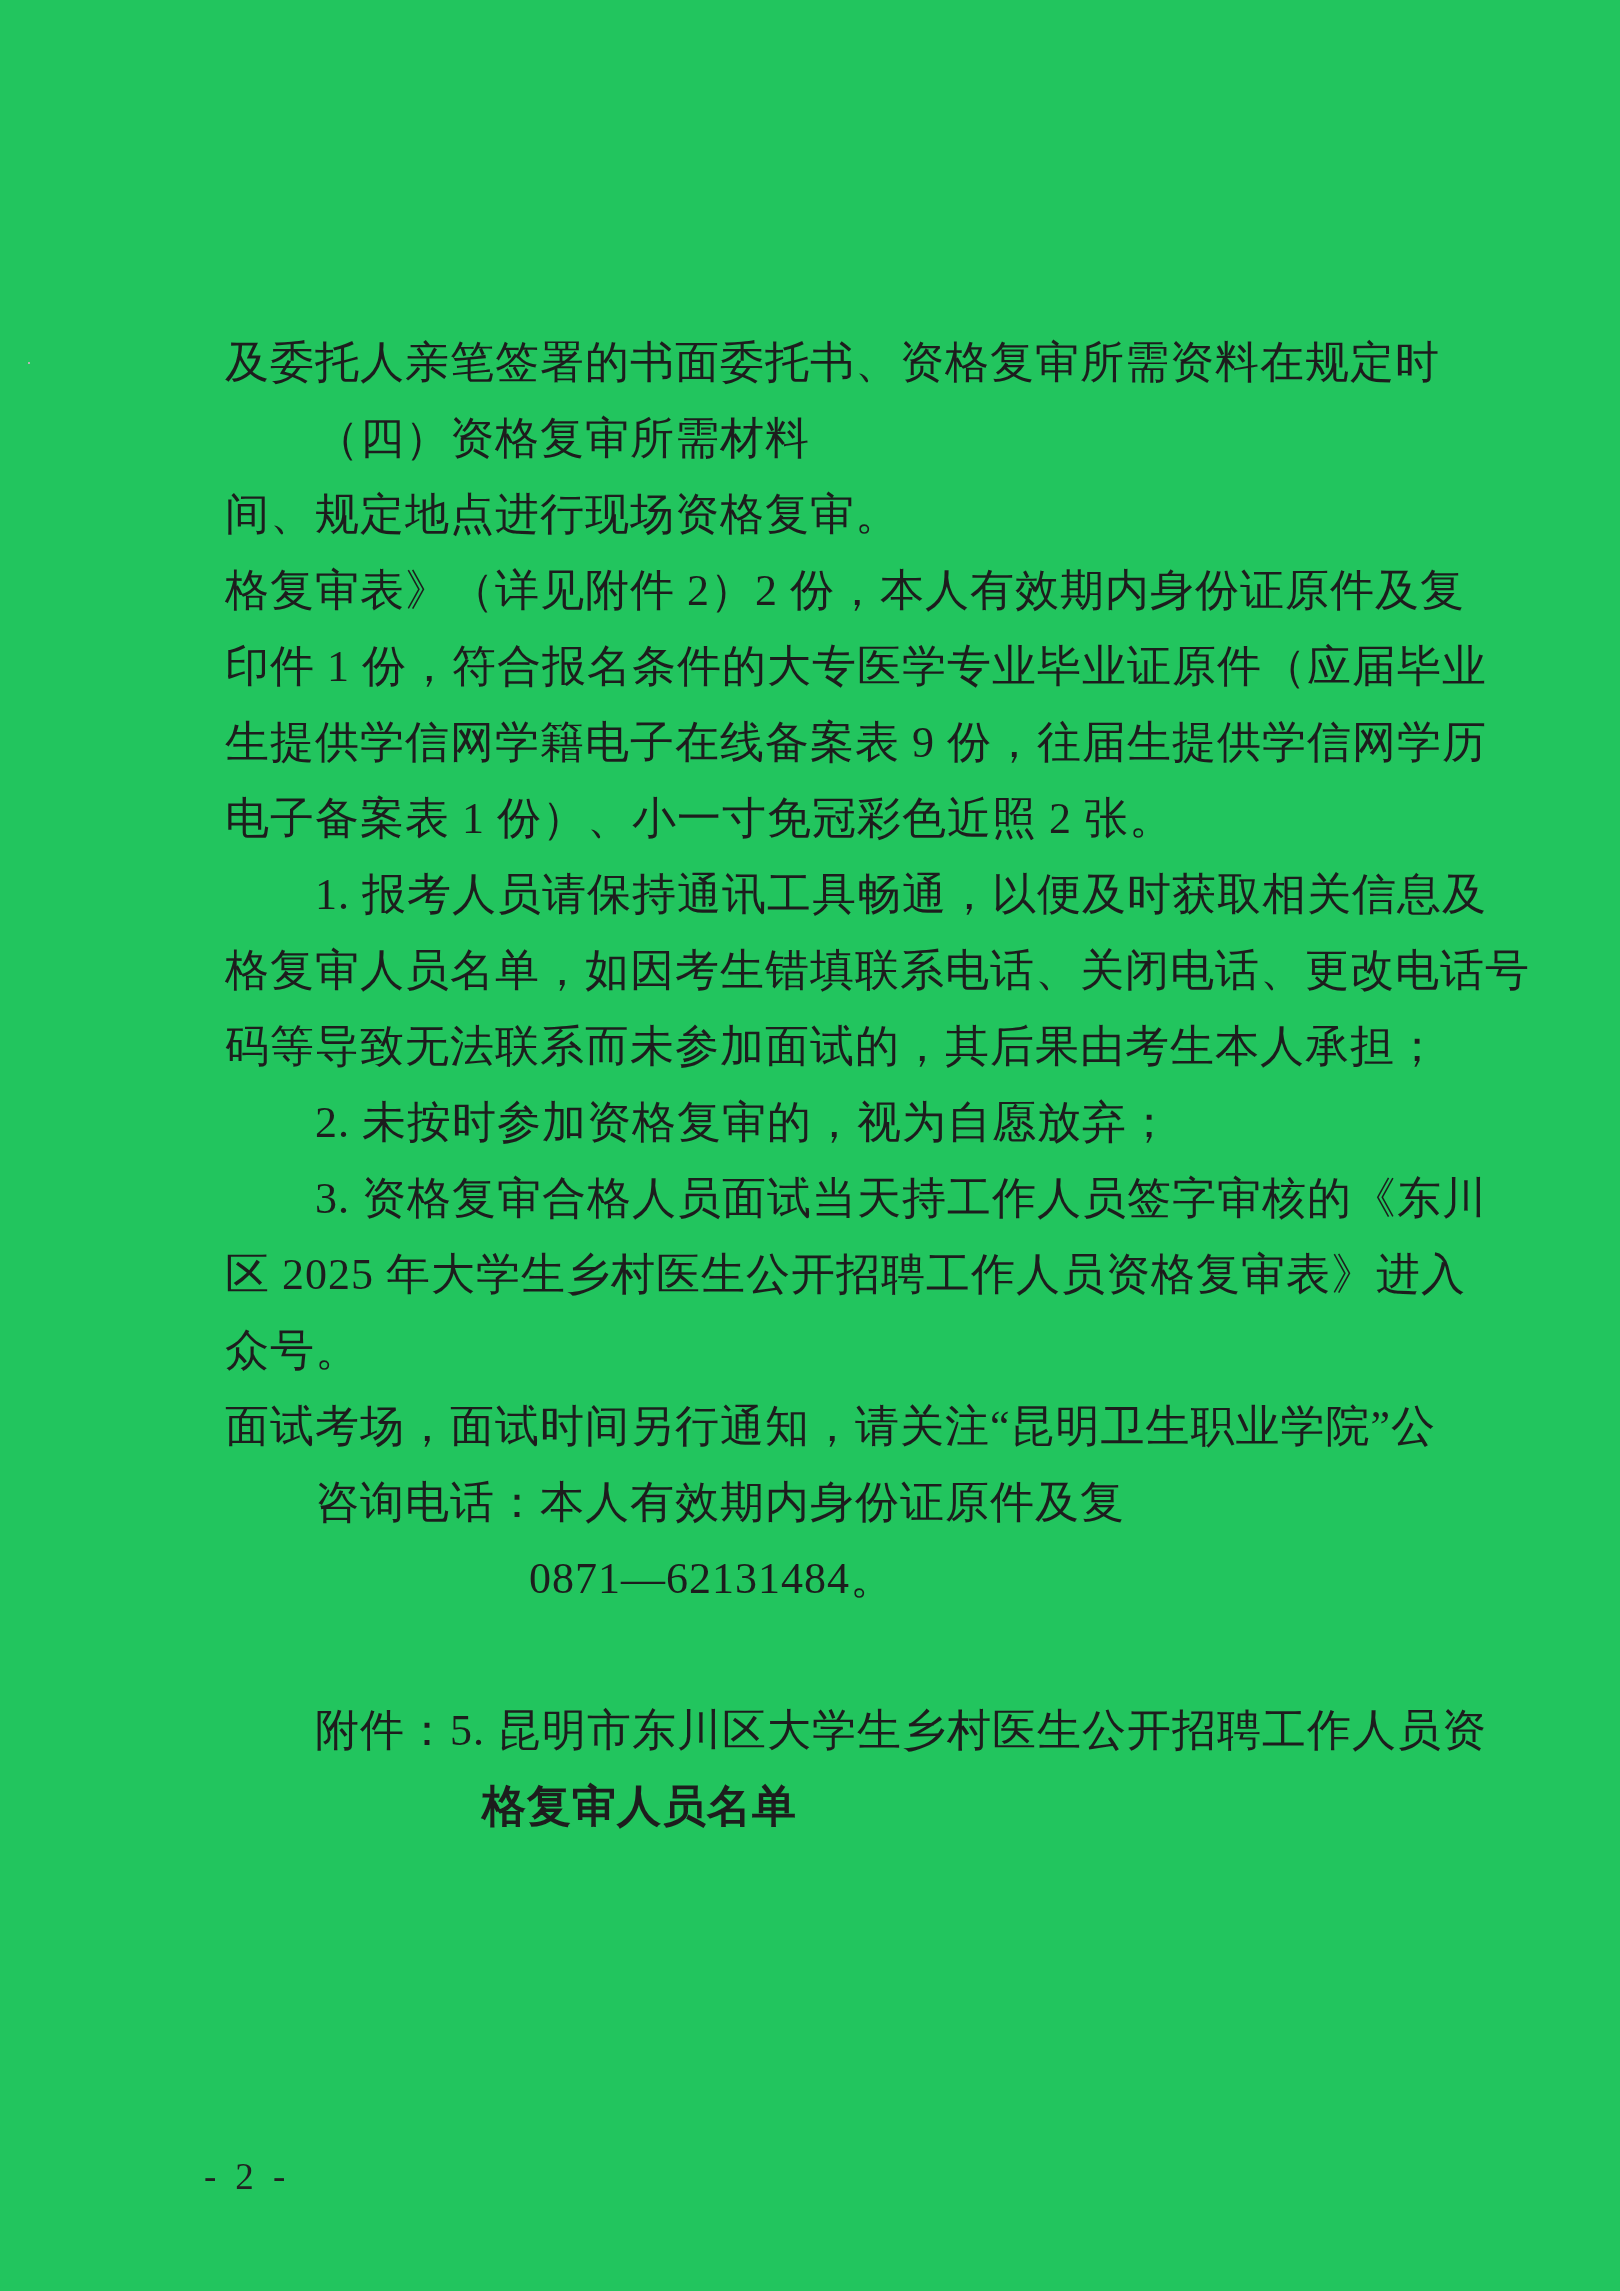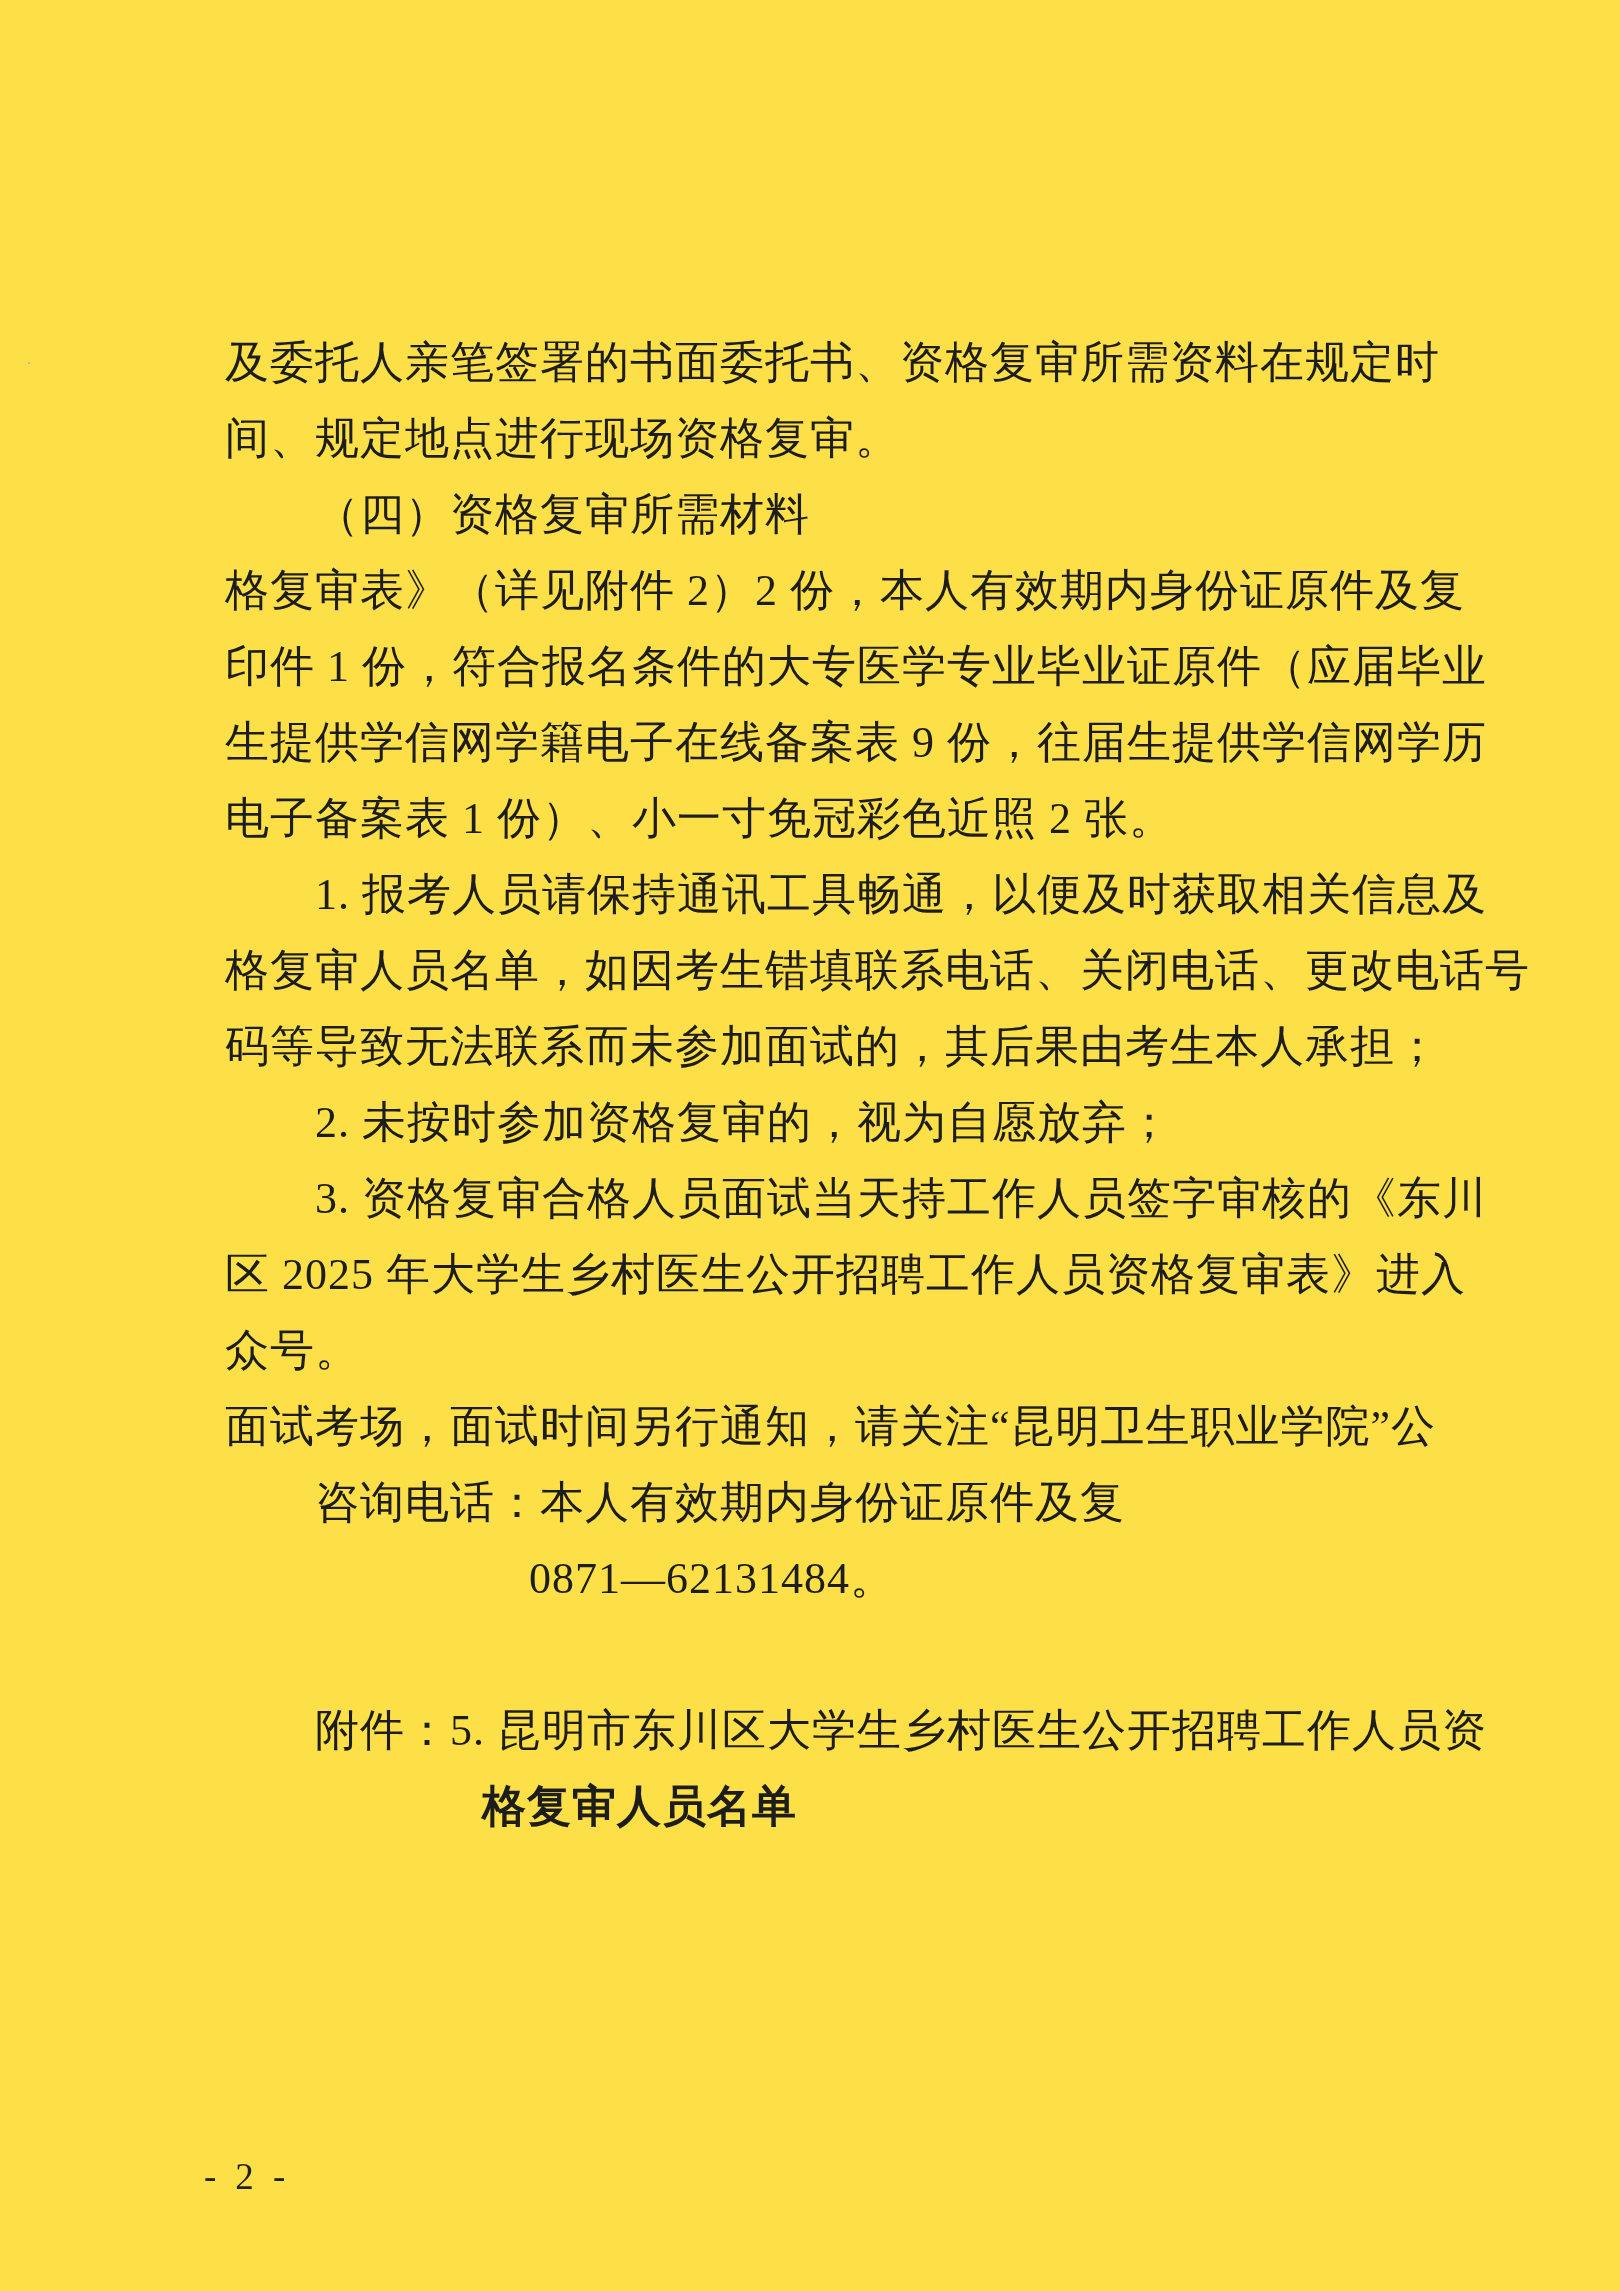--- a/index.html
+++ b/index.html
@@ -60,25 +60,25 @@
     height: 49px;
     line-height: 49px;
     font-size: 37px;
     letter-spacing: 4.9px;
     color: #222222;
   }
 </style>
 </head>
 <body>
 
-<div class="page" style="background: #fde047; color: rgb(29, 29, 29);">
+<div class="page" style="background: #22c55e; color: rgb(29, 29, 29);">
   <div class="content">
     <div class="line">及委托人亲笔签署的书面委托书、资格复审所需资料在规定时</div>
+    <div class="line ind2">（四）资格复审所需材料</div>
     <div class="line">间、规定地点进行现场资格复审。</div>
-    <div class="line ind2">（四）资格复审所需材料</div>
     <div class="line">格复审表》（详见附件 2）2 份，本人有效期内身份证原件及复</div>
     <div class="line">印件 1 份，符合报名条件的大专医学专业毕业证原件（应届毕业</div>
     <div class="line">生提供学信网学籍电子在线备案表 9 份，往届生提供学信网学历</div>
     <div class="line">电子备案表 1 份）、小一寸免冠彩色近照 2 张。</div>
     <div class="line ind2">1. 报考人员请保持通讯工具畅通，以便及时获取相关信息及</div>
     <div class="line">格复审人员名单，如因考生错填联系电话、关闭电话、更改电话号</div>
     <div class="line">码等导致无法联系而未参加面试的，其后果由考生本人承担；</div>
     <div class="line ind2">2. 未按时参加资格复审的，视为自愿放弃；</div>
     <div class="line ind2">3. 资格复审合格人员面试当天持工作人员签字审核的《东川</div>
     <div class="line">区 2025 年大学生乡村医生公开招聘工作人员资格复审表》进入</div>

